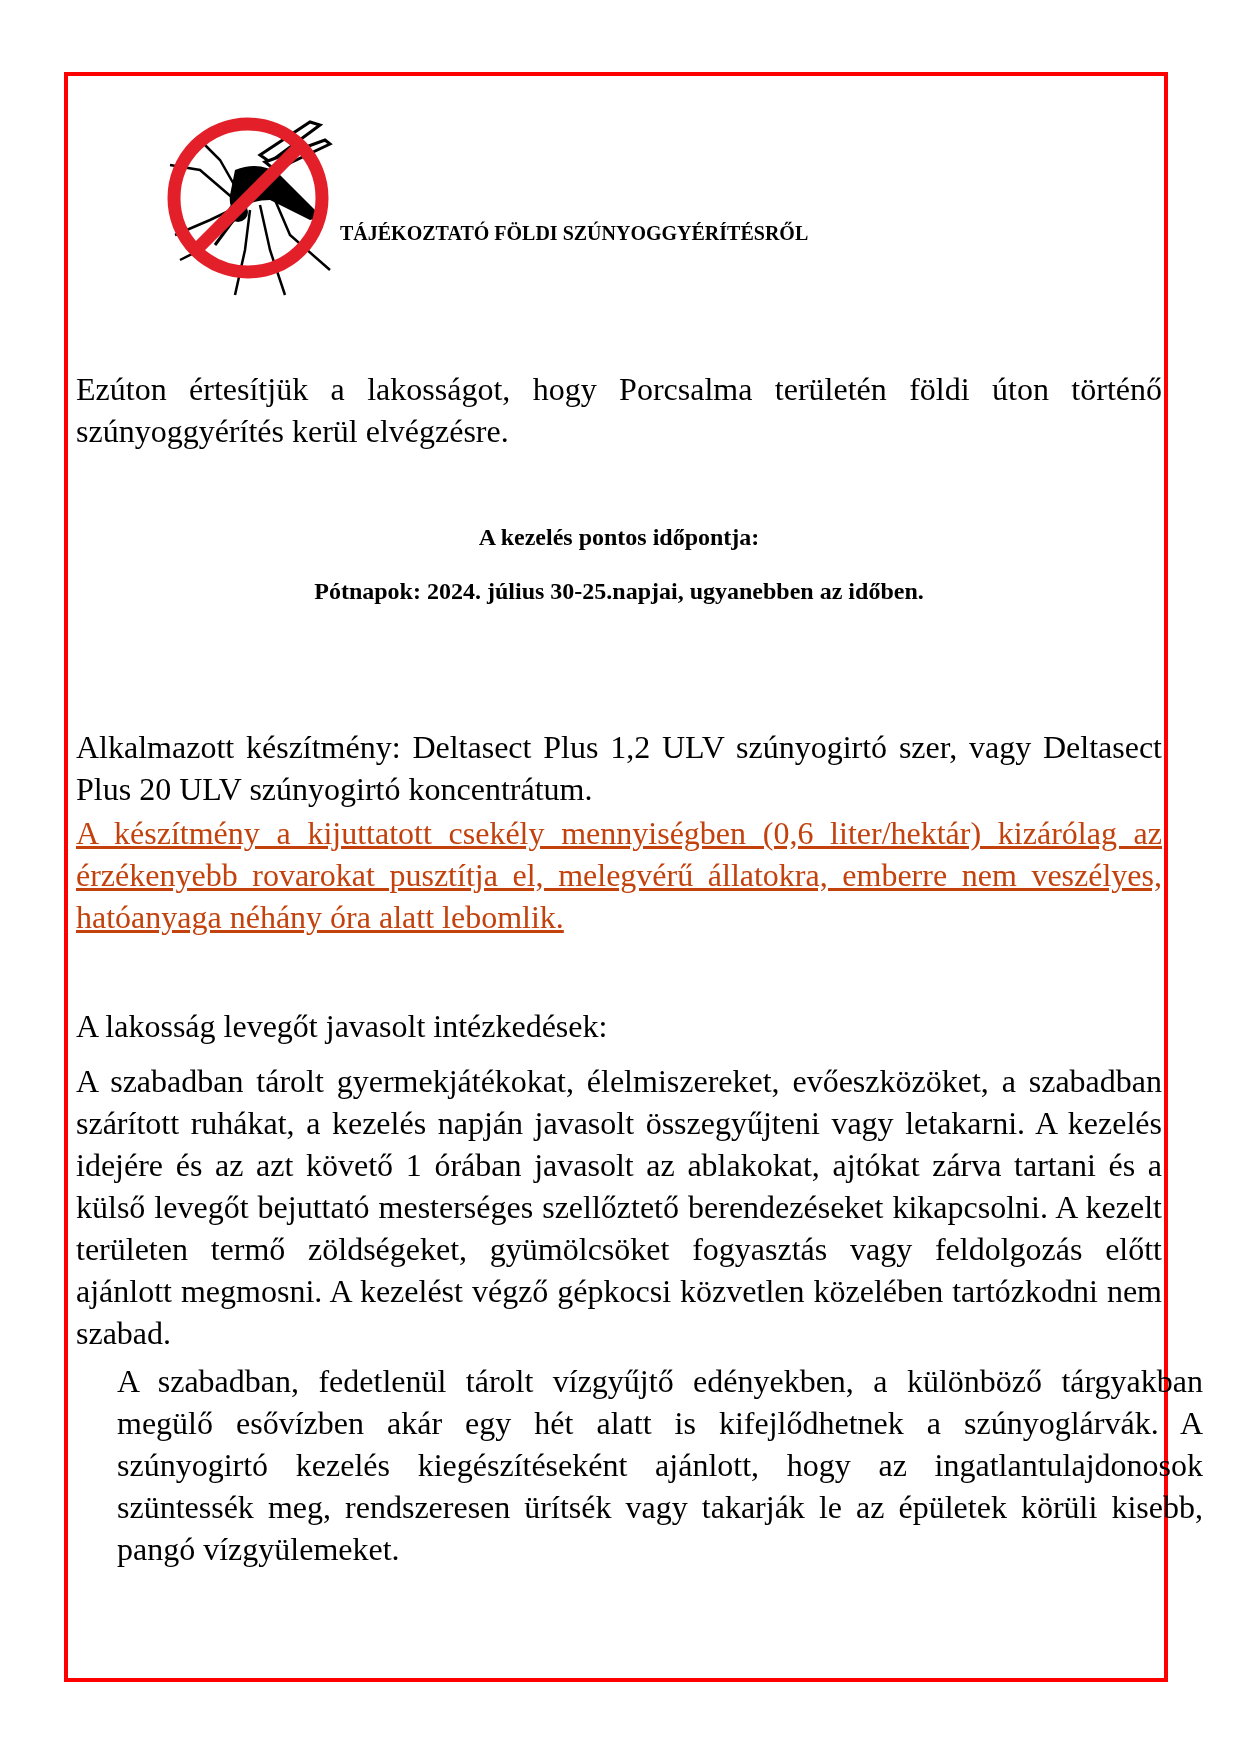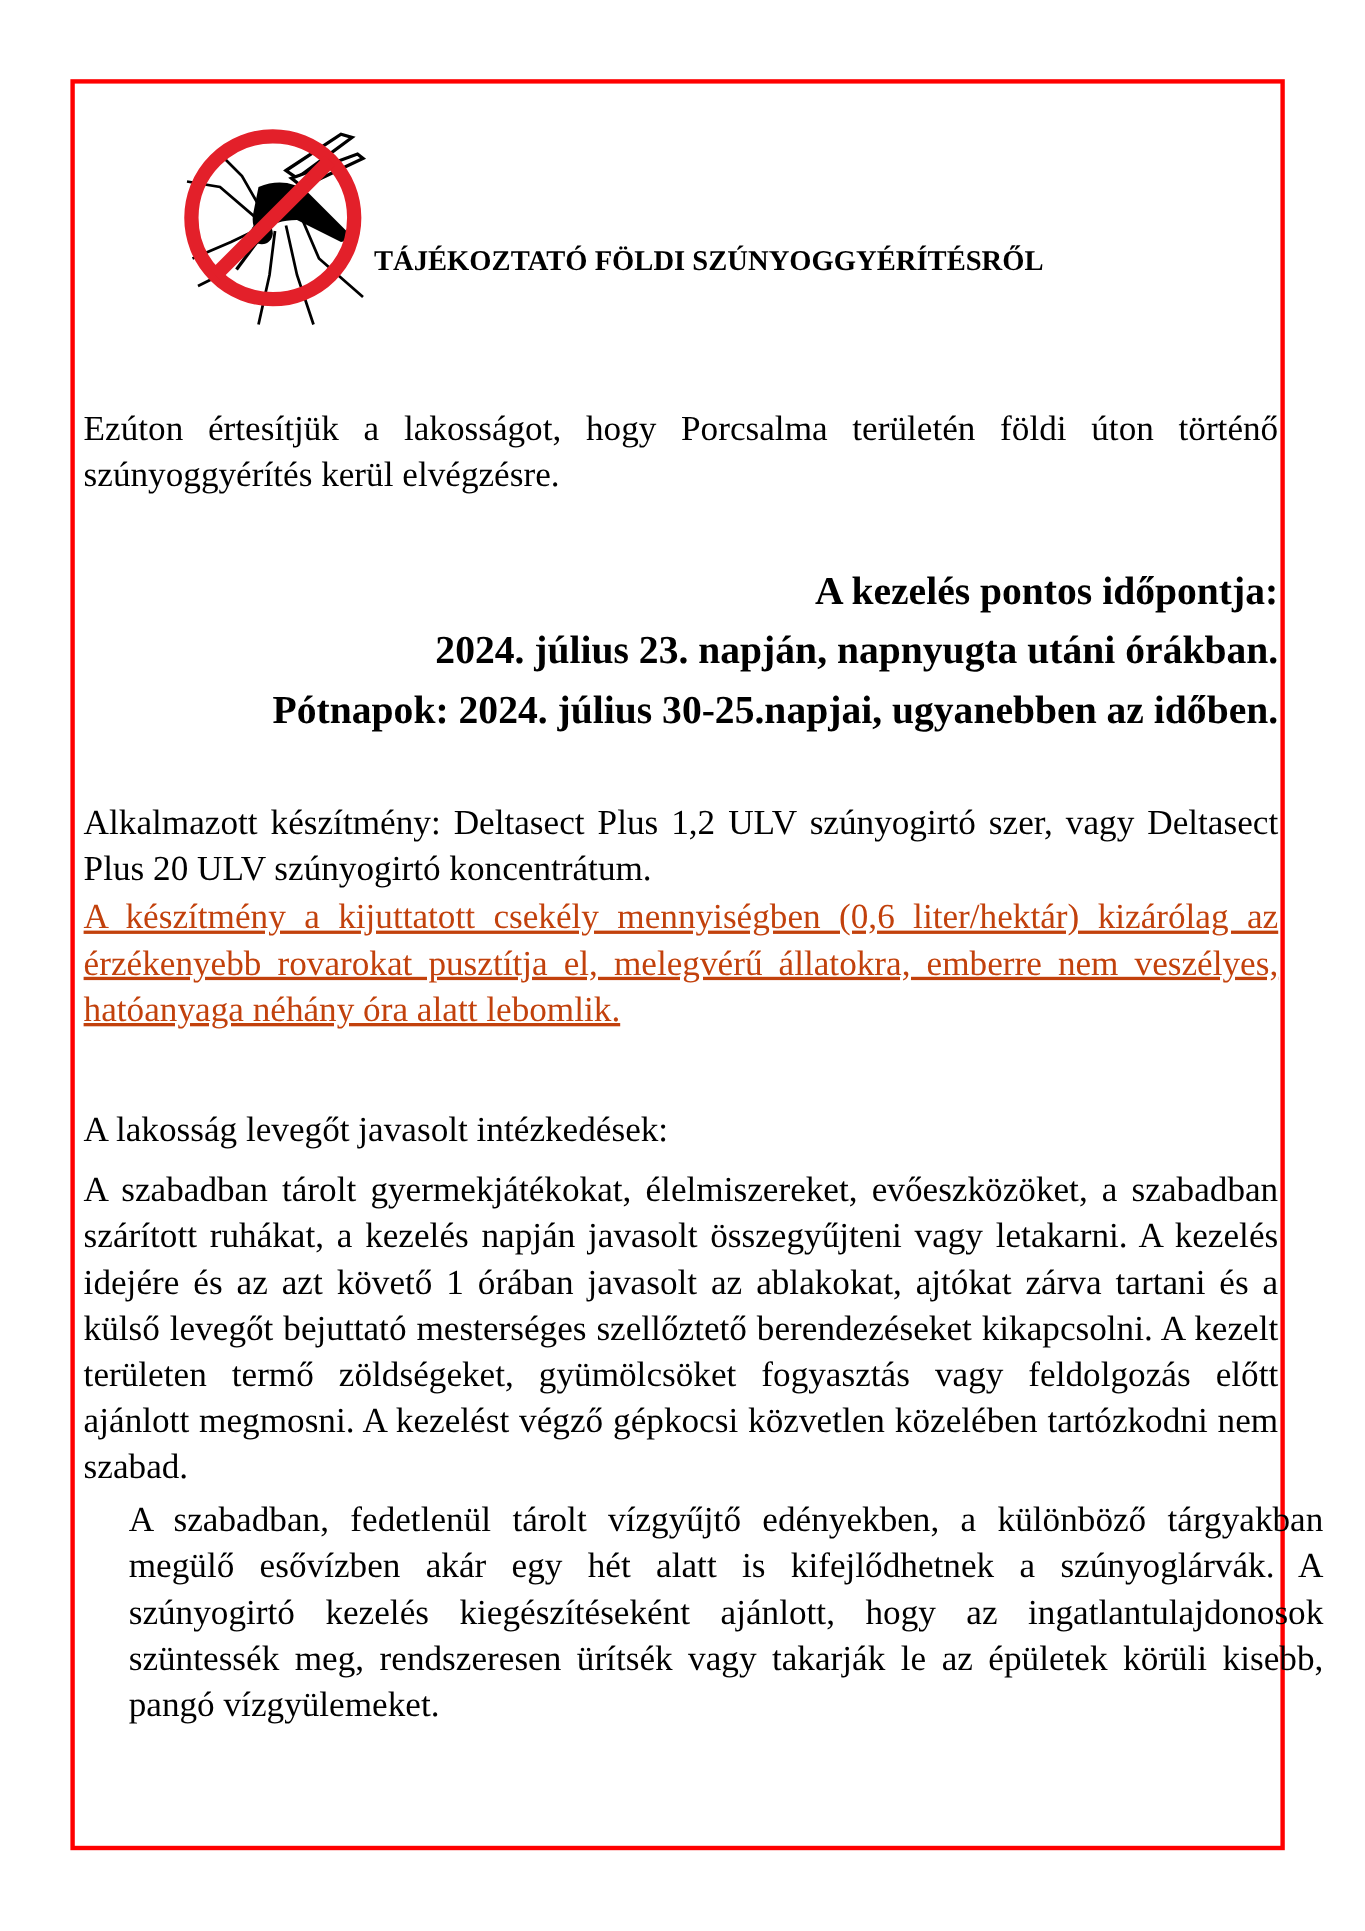--- a/index.html
+++ b/index.html
@@ -28,38 +28,38 @@
       left: 140px;
       top: 100px;
       width: 210px;
       height: 200px;
     }
     .title {
       position: absolute;
       left: 340px;
       top: 222px;
       width: 800px;
-      font-size: 26px;
+      font-size: 20px;
       font-weight: bold;
       letter-spacing: 0px;
       white-space: nowrap;
     }
     .content {
       position: absolute;
       left: 76px;
       width: 1086px;
       font-size: 32px;
       line-height: 42px;
     }
     .justify {
       text-align: justify;
       text-align-last: left;
     }
     .p-intro { top: 368px; }
-    .p-times { top: 510px; text-align: right; font-weight: bold; line-height: 54px; font-size: 36px; width: 1086px; }
+    .p-times { top: 510px; text-align: center; font-weight: bold; line-height: 54px; font-size: 24px; width: 1086px; }
     .p-prep  { top: 726px; }
     .p-link  { top: 812px; color: #c2410c; text-decoration: underline; }
     .p-measures-head { top: 1005px; }
     .p-measures { top: 1060px; }
     .p-water { top: 1360px; margin-left: 41px; }
     .line { display: block; }
   </style>
 </head>
 <body>
 
@@ -89,21 +89,20 @@
     <line x1="160" y1="46" x2="56" y2="150" stroke="#e3202a" stroke-width="13"></line>
   </svg>
 </div>
 
 <div class="title">TÁJÉKOZTATÓ FÖLDI SZÚNYOGGYÉRÍTÉSRŐL</div>
 
 <div class="content justify p-intro">Ezúton értesítjük a lakosságot, hogy Porcsalma területén földi úton történő szúnyoggyérítés kerül elvégzésre.</div>
 
 <div class="content p-times">
   <span class="line">A kezelés pontos időpontja:</span>
-  <span class="line">2024. július 23. napján, napnyugta utáni órákban.</span>
   <span class="line">Pótnapok: 2024. július 30-25.napjai, ugyanebben az időben.</span>
 </div>
 
 <div class="content justify p-prep">Alkalmazott készítmény: Deltasect Plus 1,2 ULV szúnyogirtó szer, vagy Deltasect Plus 20 ULV szúnyogirtó koncentrátum.</div>
 
 <div class="content justify p-link">A készítmény a kijuttatott csekély mennyiségben (0,6 liter/hektár) kizárólag az érzékenyebb rovarokat pusztítja el, melegvérű állatokra, emberre nem veszélyes, hatóanyaga néhány óra alatt lebomlik.</div>
 
 <div class="content p-measures-head">A lakosság levegőt javasolt intézkedések:</div>
 
 <div class="content justify p-measures">A szabadban tárolt gyermekjátékokat, élelmiszereket, evőeszközöket, a szabadban szárított ruhákat, a kezelés napján javasolt összegyűjteni vagy letakarni. A kezelés idejére és az azt követő 1 órában javasolt az ablakokat, ajtókat zárva tartani és a külső levegőt bejuttató mesterséges szellőztető berendezéseket kikapcsolni. A kezelt területen termő zöldségeket, gyümölcsöket fogyasztás vagy feldolgozás előtt ajánlott megmosni. A kezelést végző gépkocsi közvetlen közelében tartózkodni nem szabad.</div>

